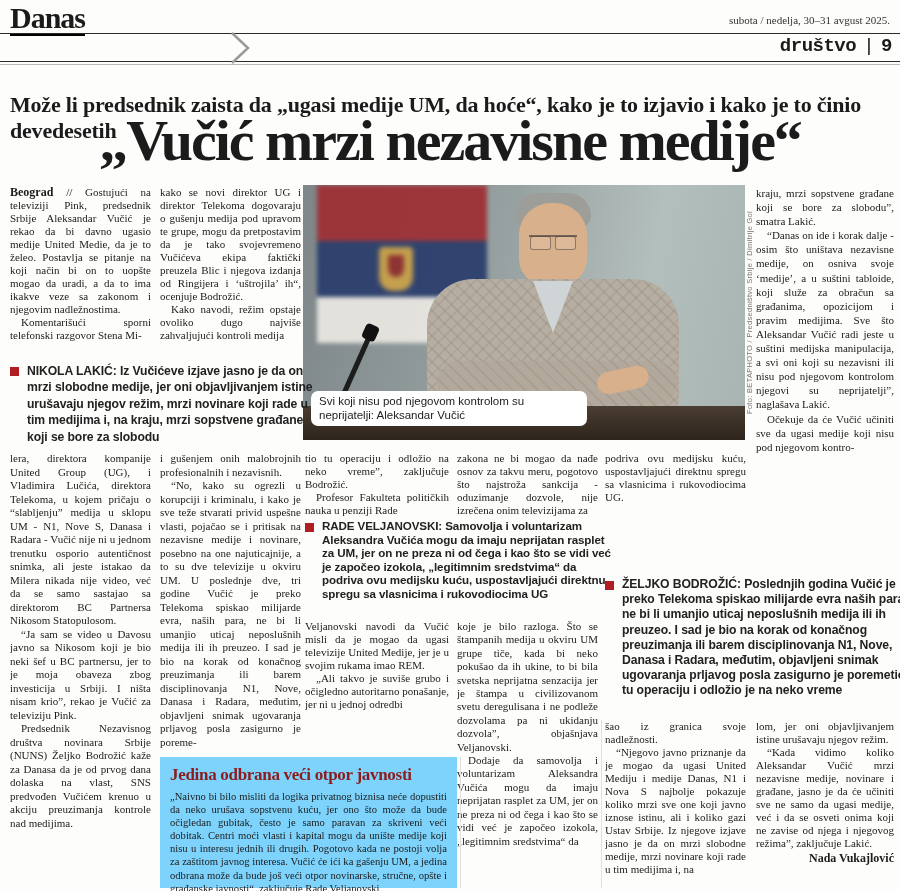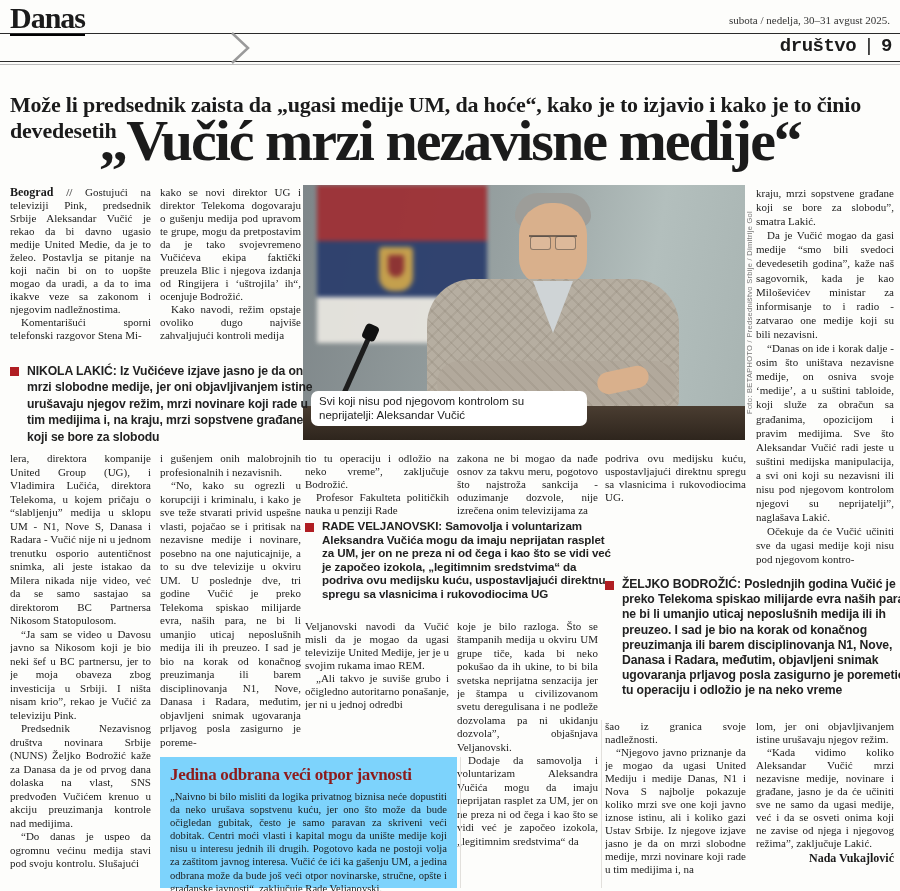--- a/index.html
+++ b/index.html
@@ -126,35 +126,33 @@
       <div class="hand"></div>
     </div>
     <div class="mic"></div>
     <div class="desk"></div>
     <div class="caption">Svi koji nisu pod njegovom kontrolom su neprijatelji: Aleksandar Vučić</div>
   </div>
   <div class="credit">Foto: BETAPHOTO / Predsedništvo Srbije / Dimitrije Gol</div>
 
   <div class="tb" style="left:756px;top:186px;width:138px;height:384px;line-height:14.1px;">
     <p class="para">kraju, mrzi sopstvene građane koji se bore za slobodu”, smatra Lakić.</p>
-    <p class="para">Da je Vučić mogao da gasi medije “smo bili svedoci devedesetih godina”, kaže naš sagovornik, kada je kao Miloševićev ministar za informisanje to i radio - zatvarao one medije koji su bili nezavisni.</p>
     <p class="para">“Danas on ide i korak dalje - osim što uništava nezavisne medije, on osniva svoje ‘medije’, a u suštini tabloide, koji služe za obračun sa građanima, opozicijom i pravim medijima. Sve što Aleksandar Vučić radi jeste u suštini medijska manipulacija, a svi oni koji su nezavisni ili nisu pod njegovom kontrolom njegovi su neprijatelji”, naglašava Lakić.</p>
     <p class="para">Očekuje da će Vučić učiniti sve da ugasi medije koji nisu pod njegovom kontro-</p>
   </div>
 
   <div class="pq" style="left:10px;top:363px;width:293px;height:86px;font-size:12.2px;line-height:16.4px;">
     <span class="bullet"></span>
     <p><span>NIKOLA LAKIĆ:</span> <span>Iz Vučićeve izjave jasno je da on mrzi slobodne medije, jer oni objavljivanjem istine urušavaju njegov režim, mrzi novinare koji rade u tim medijima i, na kraju, mrzi sopstvene građane koji se bore za slobodu</span></p>
   </div>
 
   <div class="tb" style="left:10px;top:452px;width:141px;height:438px;line-height:13.5px;">
     <p class="para">lera, direktora kompanije United Group (UG), i Vladimira Lučića, direktora Telekoma, u kojem pričaju o “slabljenju” medija u sklopu UM - N1, Nove S, Danasa i Radara - Vučić nije ni u jednom trenutku osporio autentičnost snimka, ali jeste istakao da Milera nikada nije video, već da se samo sastajao sa direktorom BC Partnersa Nikosom Statopulosom.</p>
     <p class="para">“Ja sam se video u Davosu javno sa Nikosom koji je bio neki šef u BC partnersu, jer to je moja obaveza zbog investicija u Srbiji. I ništa nisam krio”, rekao je Vučić za televiziju Pink.</p>
     <p class="para">Predsednik Nezavisnog društva novinara Srbije (NUNS) Željko Bodrožić kaže za Danasa da je od prvog dana dolaska na vlast, SNS predvođen Vučićem krenuo u akciju preuzimanja kontrole nad medijima.</p>
-    <p class="para">“Do danas je uspeo da ogromnu većinu medija stavi pod svoju kontrolu. Slušajući</p>
   </div>
 
   <div class="tb" style="left:160px;top:452px;width:141px;height:298px;line-height:13.5px;">
     <p class="para">i gušenjem onih malobrojnih profesionalnih i nezavisnih.</p>
     <p class="para">“No, kako su ogrezli u korupciji i kriminalu, i kako je sve teže stvarati privid uspešne vlasti, pojačao se i pritisak na nezavisne medije i novinare, posebno na one najuticajnije, a to su dve televizije u okviru UM. U poslednje dve, tri godine Vučić je preko Telekoma spiskao milijarde evra, naših para, ne bi li umanjio uticaj neposlušnih medija ili ih preuzeo. I sad je bio na korak od konačnog preuzimanja ili barem disciplinovanja N1, Nove, Danasa i Radara, međutim, objavljeni snimak ugovaranja prljavog posla zasigurno je poreme-</p>
   </div>
 
   <div class="tb" style="left:457px;top:452px;width:141px;height:64px;">
     <p class="para">zakona ne bi mogao da nađe osnov za takvu meru, pogotovo što najstroža sankcija - oduzimanje dozvole, nije izrečena onim televizijama za</p>
   </div>

